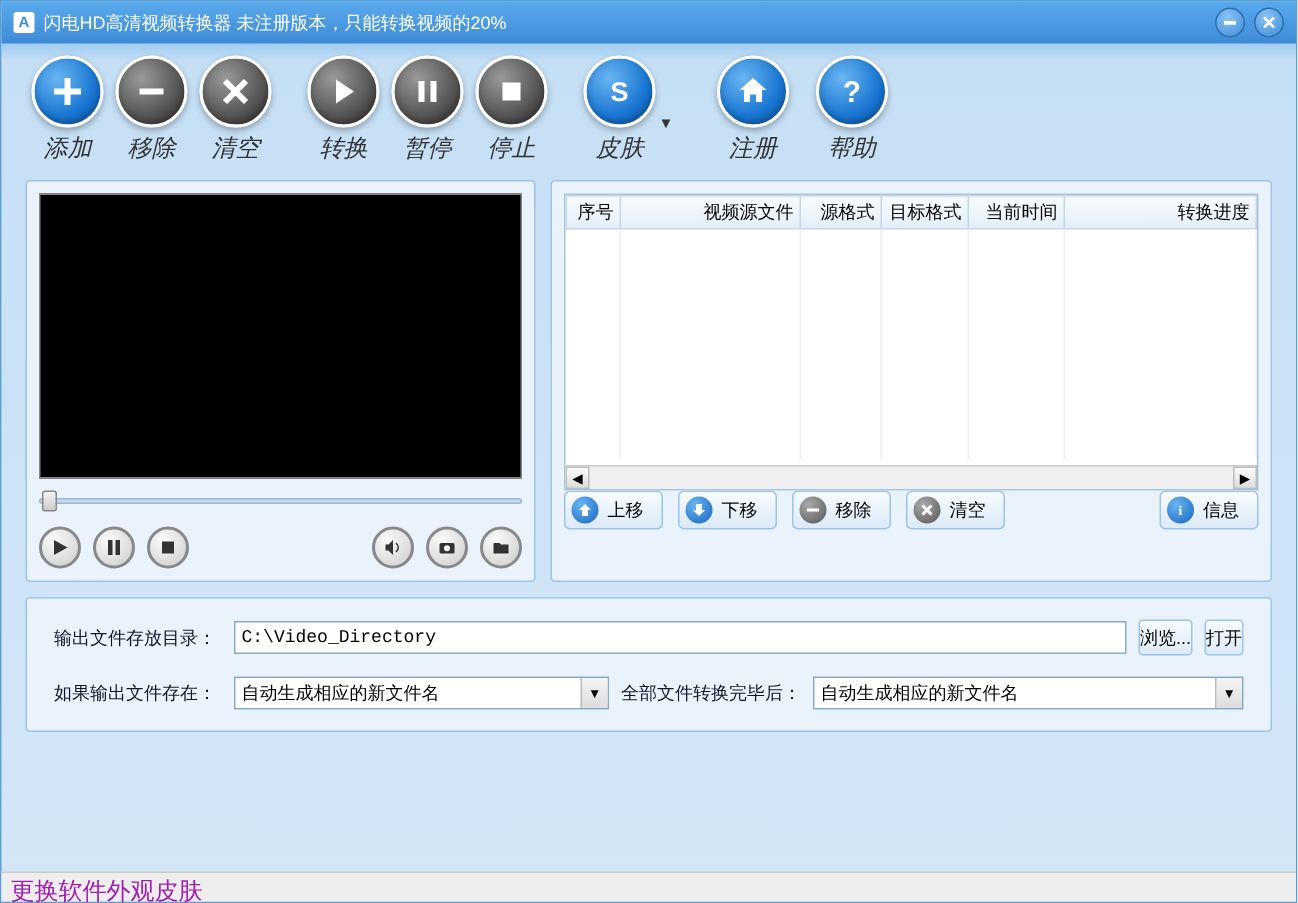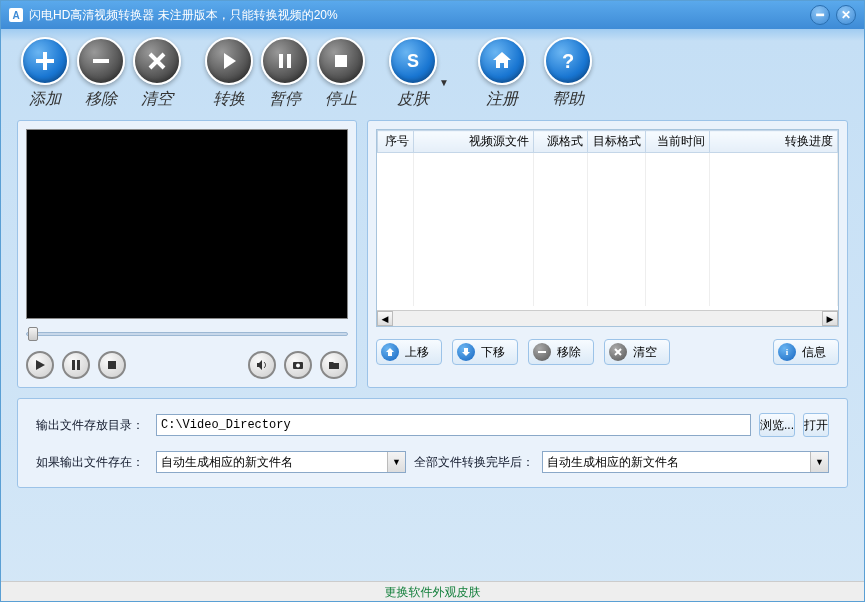--- a/index.html
+++ b/index.html
@@ -33,36 +33,36 @@
 .mini { width: 28px; height: 28px; border-radius: 50%; background: radial-gradient(circle at 35% 30%, #fafafa, #ccc); border: 2px solid #888; display: flex; align-items: center; justify-content: center; margin-right: 8px; cursor: pointer; }
 .mini:last-child { margin-right: 0; }
 .mini svg { width: 12px; height: 12px; }
 .grid { width: 100%; background: #fff; border: 1px solid #a8c4dc; height: 198px; overflow: hidden; position: relative; }
 .grid table { width: 100%; border-collapse: collapse; font-size: 12px; }
 .grid th { background: linear-gradient(#f7fbff,#e4eef8); border: 1px solid #c4d6e8; padding: 2px 4px; text-align: right; font-weight: normal; height: 20px; }
 .grid td { border-right: 1px solid #eee; height: 17px; }
 .grid .hscroll { position: absolute; bottom: 0; left: 0; right: 0; height: 16px; background: #f0f0f0; border-top: 1px solid #ccc; display: flex; }
 .hscroll .sarrow { width: 16px; background: linear-gradient(#fafafa,#ddd); border: 1px solid #bbb; display: flex; align-items: center; justify-content: center; font-size: 9px; cursor: pointer; }
 .hscroll .strack { flex: 1; }
-.list-actions { display: flex; gap: 10px; margin-top: 12px; align-items: center; }
+.list-actions { display: flex; gap: 10px; align-items: center; }
 .pill { height: 26px; padding: 0 12px 0 4px; background: linear-gradient(#f7fbff,#dceaf7); border: 1px solid #9cc3e8; border-radius: 4px; display: flex; align-items: center; gap: 6px; cursor: pointer; font-size: 12px; }
 .pill .picon { width: 18px; height: 18px; border-radius: 50%; display: flex; align-items: center; justify-content: center; }
 .picon.blue { background: radial-gradient(circle at 35% 30%, #6ab5f2, #1565c0); }
 .picon.gray { background: radial-gradient(circle at 35% 30%, #aaa, #555); }
 .picon svg { width: 10px; height: 10px; }
 .list-actions .flex-spacer { flex: 1; }
 .bottom { margin: 10px 16px 0; background: #eaf2fb; border: 1px solid #9cc3e8; border-radius: 3px; padding: 14px 18px; }
 .row { display: flex; align-items: center; margin-bottom: 14px; gap: 8px; }
 .row:last-child { margin-bottom: 0; }
 .lbl { font-size: 12px; color: #0f172a; width: 112px; }
 .txt { flex: 1; height: 22px; border: 1px solid #8aa8c8; background: #fff; padding: 2px 4px; font-family: "Courier New", monospace; font-size: 12px; }
 .sel { height: 22px; border: 1px solid #8aa8c8; background: #fff; padding: 0 20px 0 4px; position: relative; display: flex; align-items: center; font-size: 12px; cursor: pointer; }
 .sel .dd { position: absolute; right: 0; top: 0; bottom: 0; width: 18px; background: linear-gradient(#f4f4f4,#ddd); border-left: 1px solid #bbb; display: flex; align-items: center; justify-content: center; font-size: 9px; }
 .btn { height: 24px; padding: 0 0; background: linear-gradient(#f7fbff,#dceaf7); border: 1px solid #9cc3e8; border-radius: 3px; cursor: pointer; font-size: 12px; display: flex; align-items: center; }
-.statusbar { position: absolute; bottom: 0; left: 0; right: 0; height: 20px; background: #eee; border-top: 1px solid #ccc; padding: 2px 6px; font-size: 12px; color: #15803d; text-align: center; }
+.statusbar { position: absolute; bottom: 0; left: 0; right: 0; height: 20px; background: #eee; border-top: 1px solid #ccc; padding: 2px 6px; font-size: 16px; color: #a21caf; }
 </style>
 </head>
 <body>
 
 <div class="window">
   <div class="titlebar">
     <span class="title-icon">A</span>
     <span class="title-text">闪电HD高清视频转换器   未注册版本，只能转换视频的20%</span>
     <div class="win-controls">
       <div class="win-btn">━</div>

